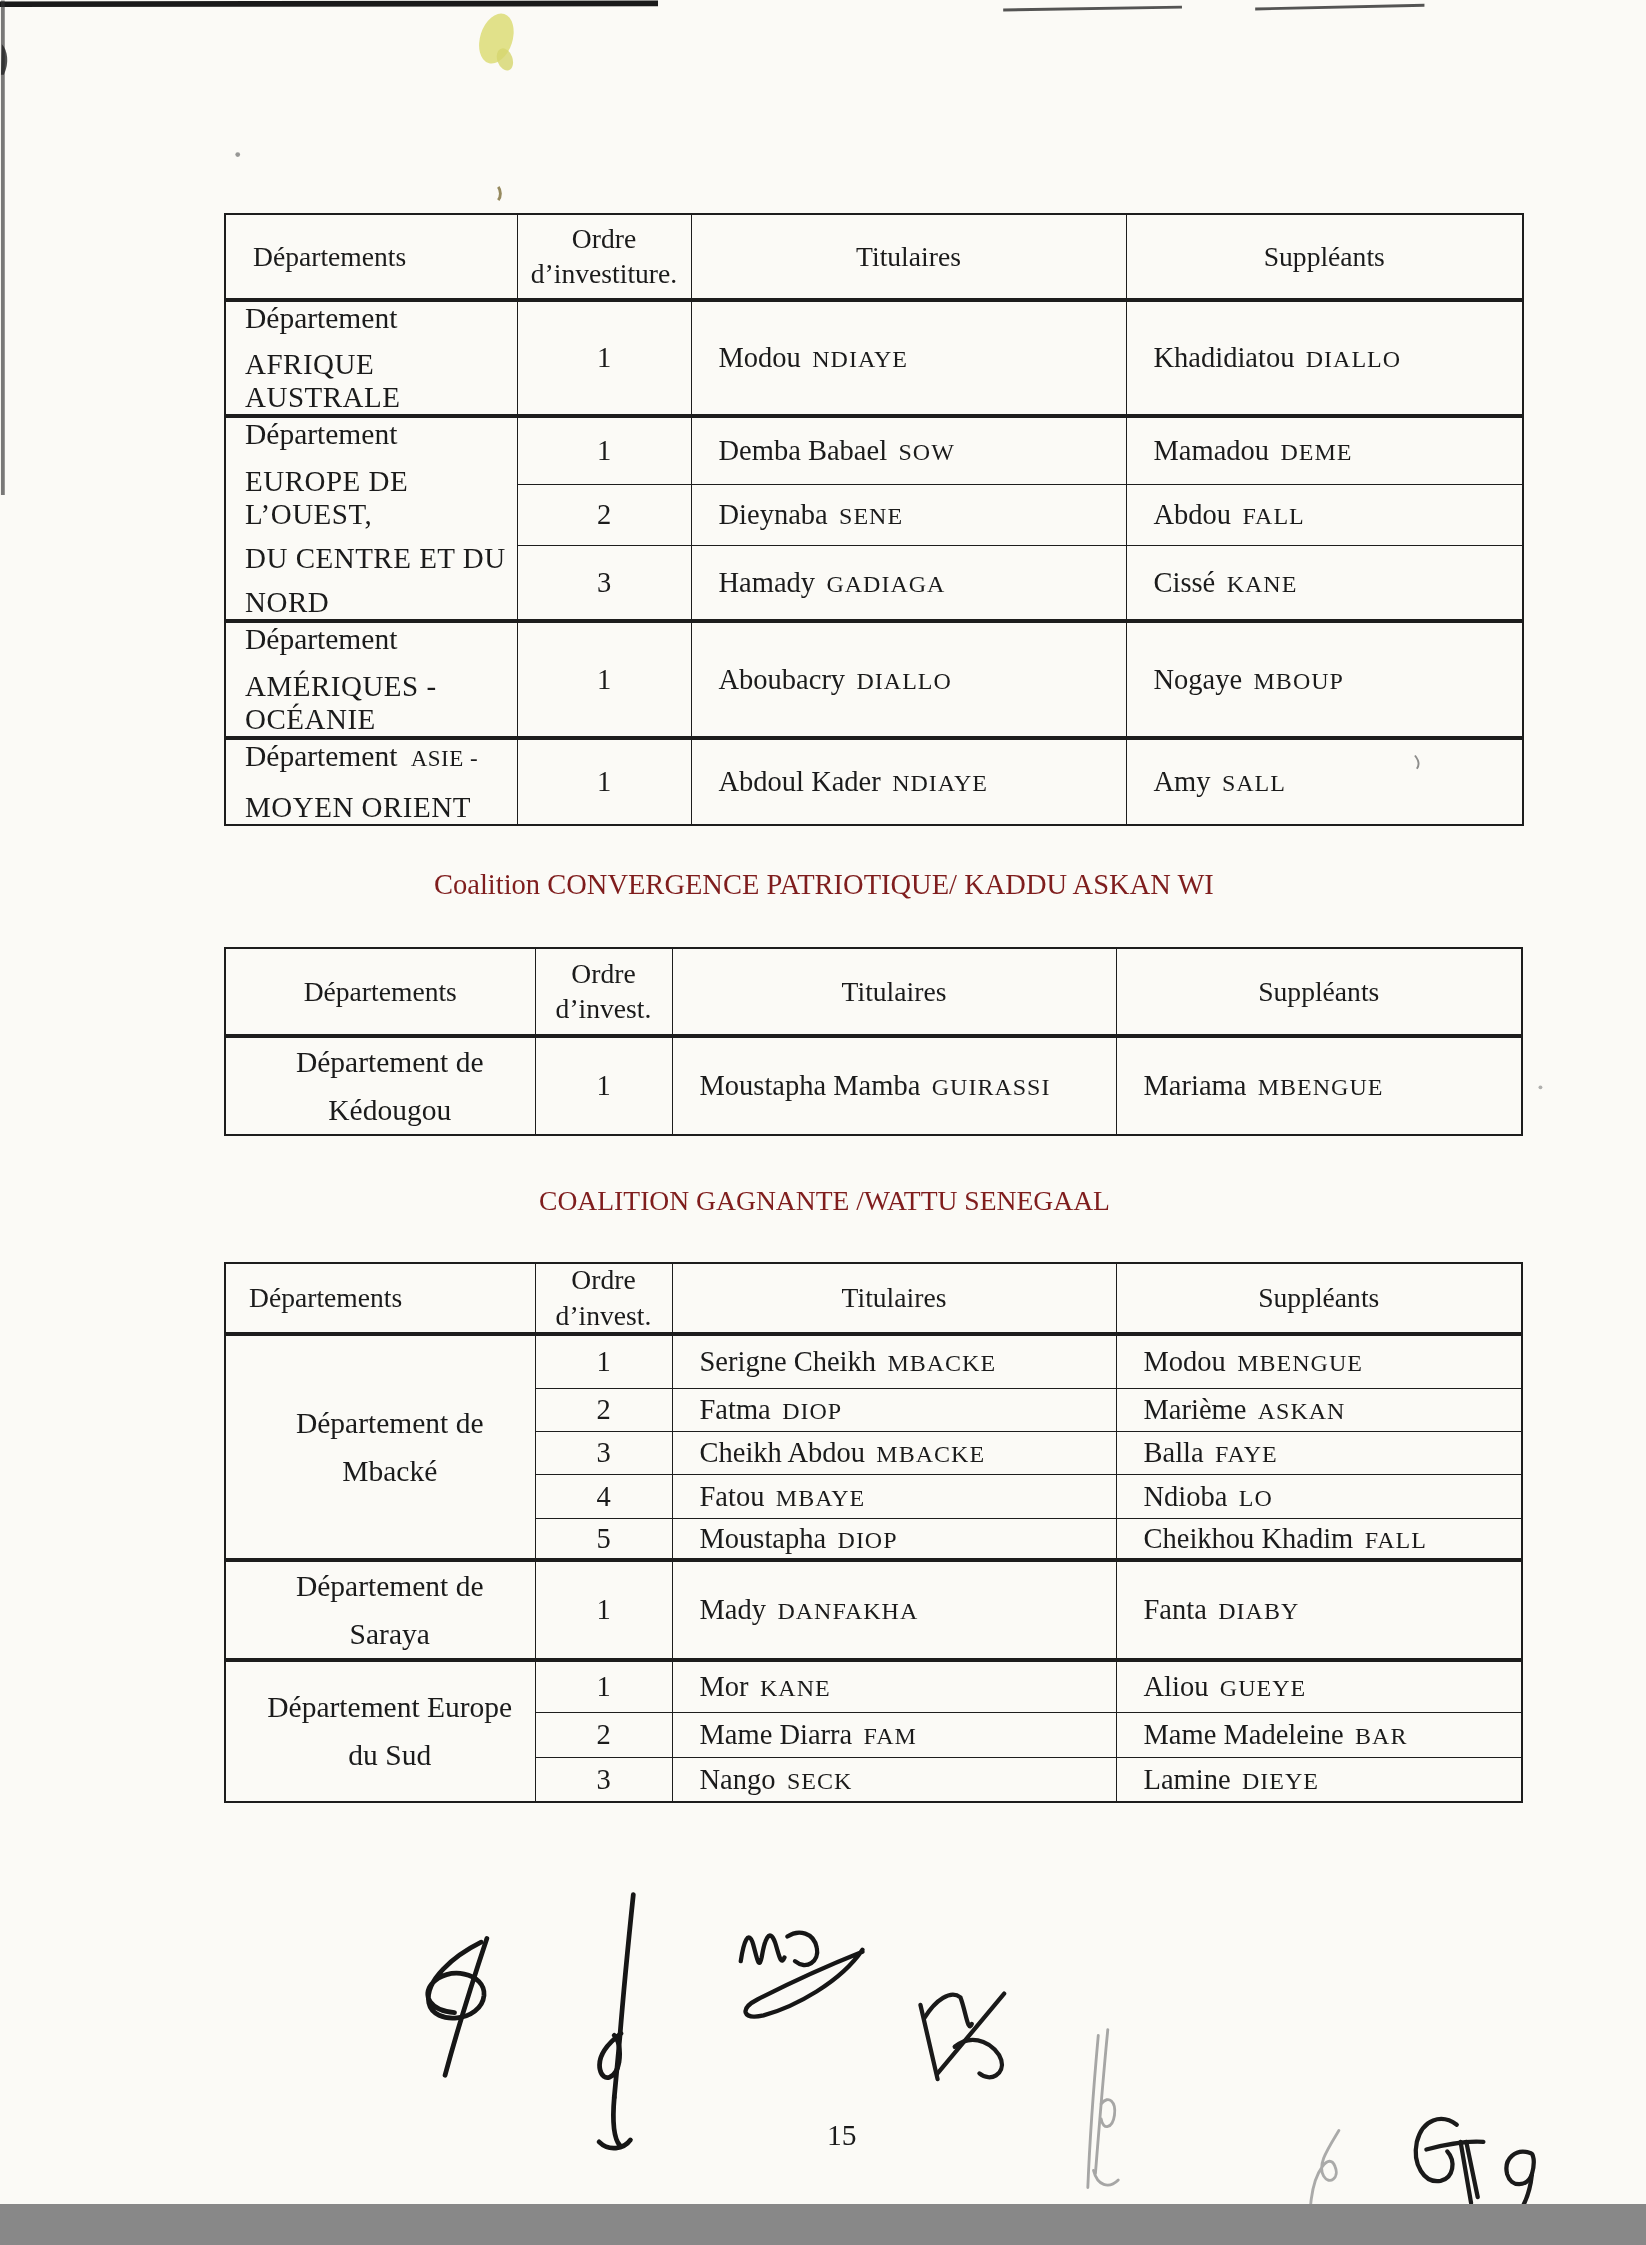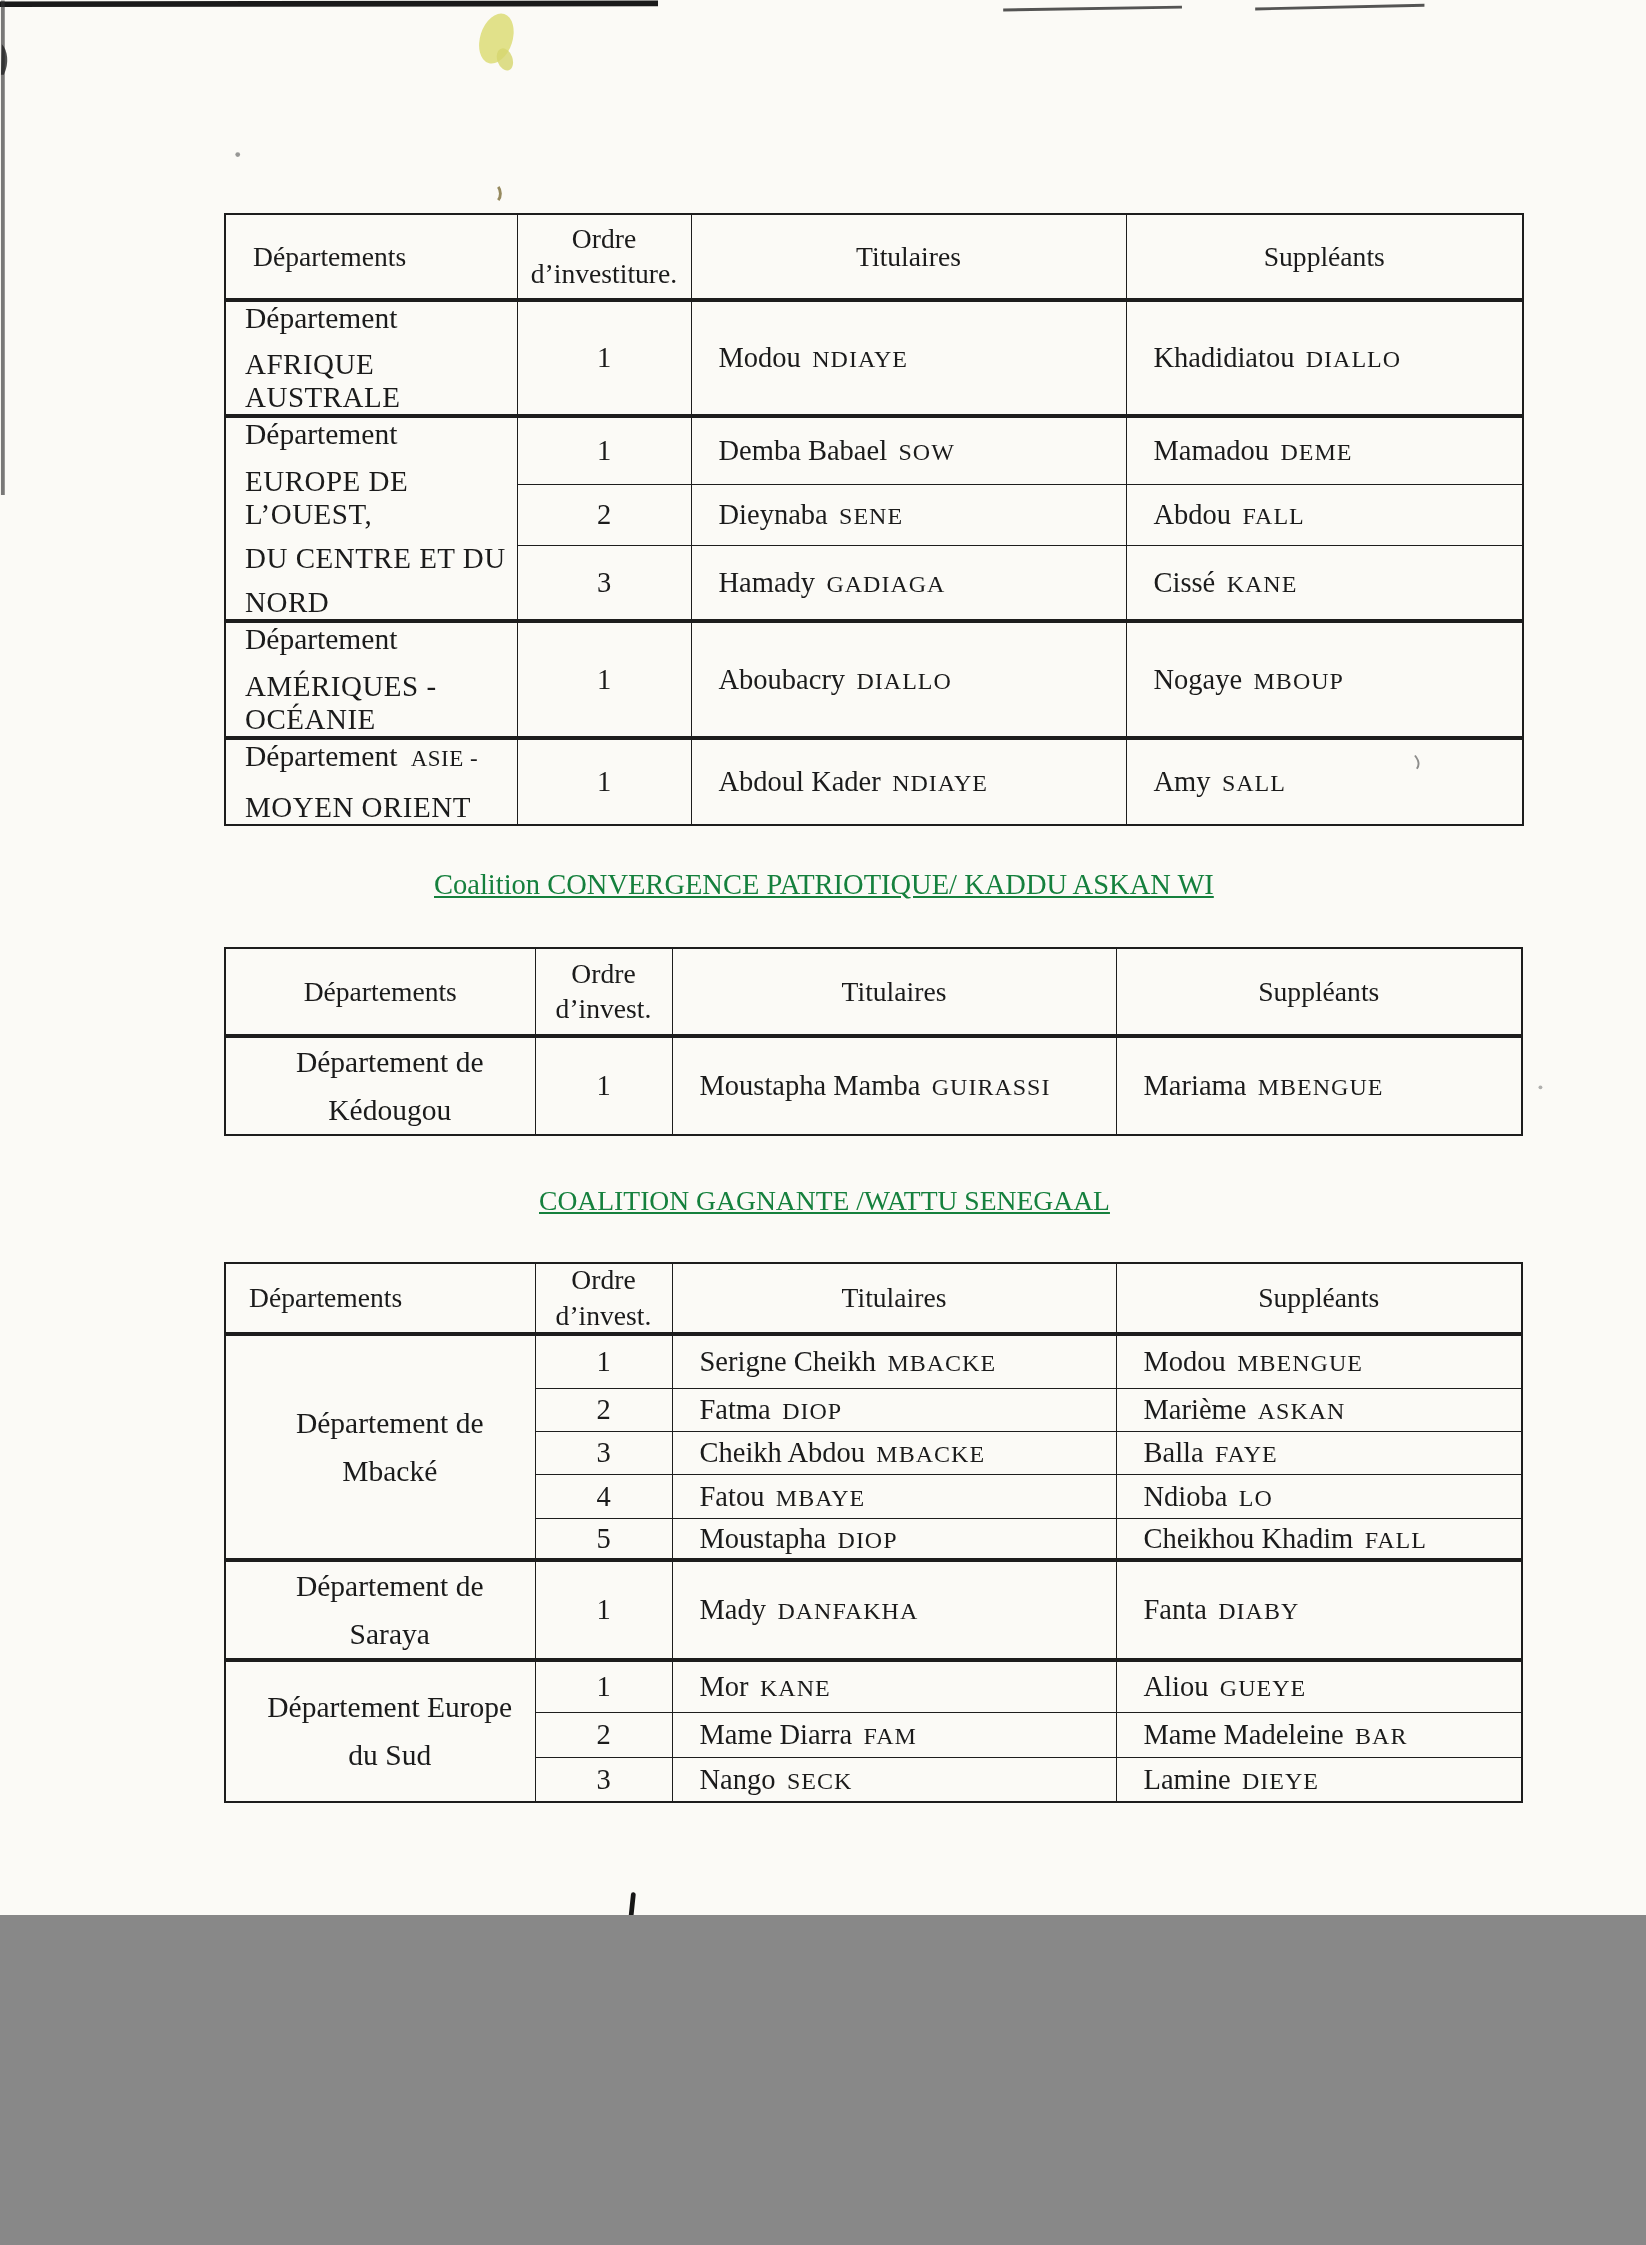--- a/index.html
+++ b/index.html
@@ -1,18 +1,18 @@
 <!DOCTYPE html>
 <html style="font-size:15px"><head>
 <meta charset="utf-8">
 <style>
   html,body{margin:0;padding:0;background:#888;}
   .page{
     position:relative;
-    width:1646px;height:1915px;
+    width:1646px;height:2204px;
     background:#fbfaf6;
     font-family:"Liberation Serif","DejaVu Serif",serif;
     color:#1b1b1b;
     overflow:hidden;
   }
   
   table.doc{
     position:absolute;
     border-collapse:collapse;
     table-layout:fixed;
@@ -40,22 +40,21 @@
   .dept-caps + .dept-caps{margin-top:11.4px;}
   .dept-plain{font-size:29.5px;line-height:48px;text-align:center;}
   .person{font-size:28.5px;padding-left:27px;}
   .fam{font-size:24px;margin-left:11.4px;letter-spacing:1px;}
   .inline-caps{font-size:23px;letter-spacing:0.5px;margin-left:13.3px;}
   
   .heading{
     position:absolute;
     font-size:28.5px;
     white-space:nowrap;
-    color:#15803d;
-    text-decoration:underline;
+    color:#7f1d1d;
   }
   .pageno{
     position:absolute;
     left:827px;top:2119px;
     font-size:29.5px;
   }
   .artifacts{
     position:absolute;left:0;top:0;
     pointer-events:none;
   }

